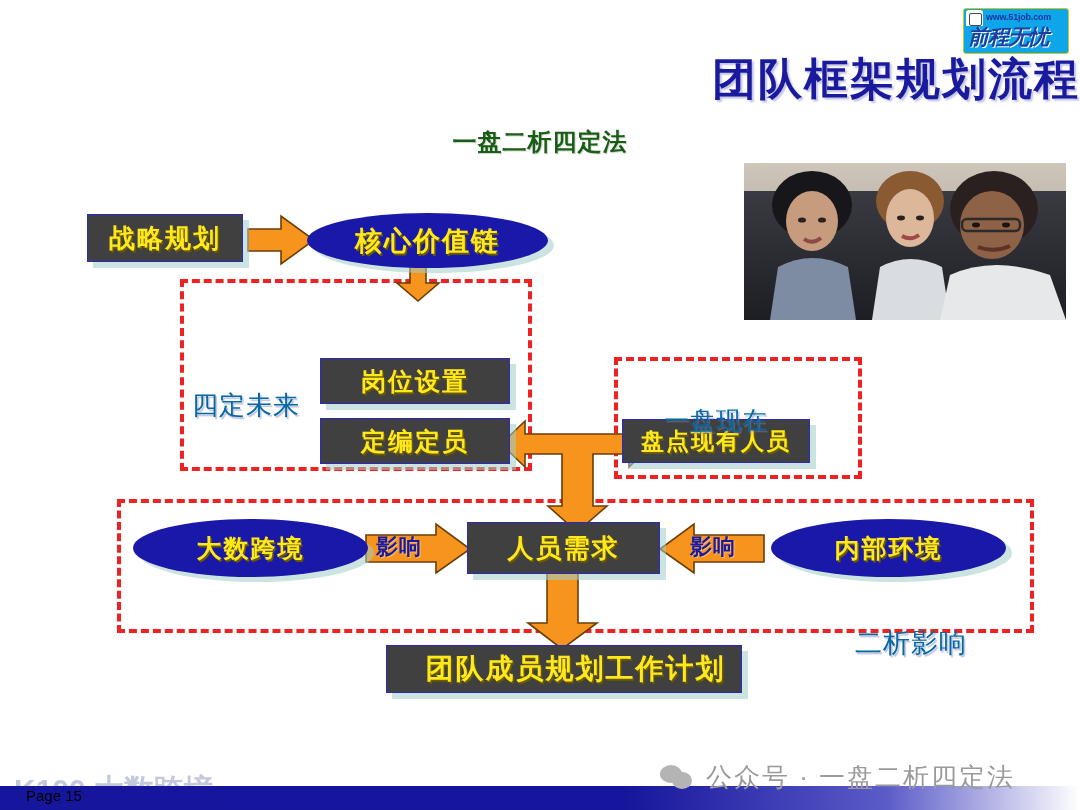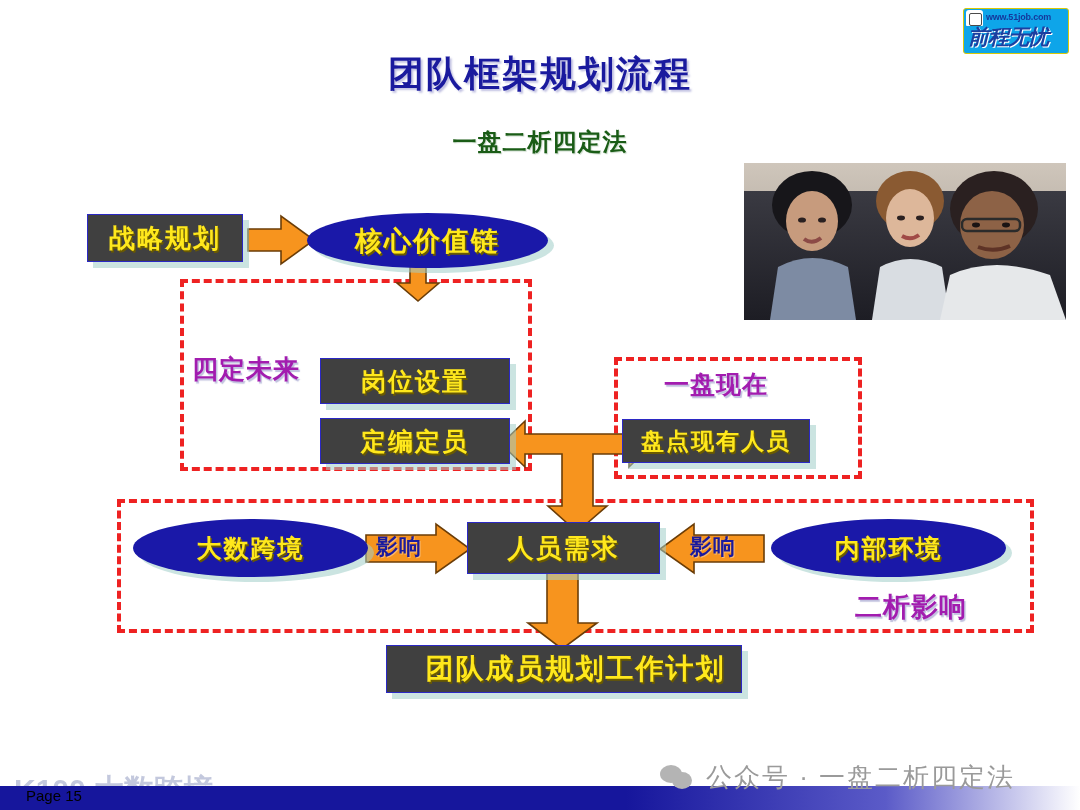--- a/index.html
+++ b/index.html
@@ -49,22 +49,22 @@
     content: "";
     position: absolute; left: 3px; top: 3px;
     width: 11px; height: 11px;
     border: 1.5px solid #4a4a4a;
     border-radius: 2px;
   }
 
   
   .title {
     position: absolute; left: 0; top: 50px; width: 1080px;
-    text-align: center;
-    font-size: 36px; font-weight: bold;
+    text-align: right;
+    font-size: 44px; font-weight: bold;
     color: #1a1a9e;
     letter-spacing: 2px;
     text-shadow: 2px 2px 2px rgba(120,120,190,0.45);
   }
   .subtitle {
     position: absolute; left: 0; top: 126px; width: 1080px;
     text-align: center;
     font-size: 24px; font-weight: bold;
     color: #1a5c16;
     letter-spacing: 1px;
@@ -122,25 +122,26 @@
     text-shadow: 1.5px 1.5px 0 #6a5a00;
     z-index: 5;
   }
   .ell-core  { left: 307px; top: 213px; width: 241px; height: 55px; font-size: 27px; }
   .ell-ext   { left: 133px; top: 519px; width: 235px; height: 58px; font-size: 25px; }
   .ell-int   { left: 771px; top: 519px; width: 235px; height: 58px; font-size: 25px; }
 
   
   .bluelabel {
     position: absolute;
-    color: #a21caf;
-    font-weight: bold;
+    color: #0369a1;
+    font-weight: normal;
     letter-spacing: 1px;
     text-shadow: 1.5px 1.5px 1px rgba(130,130,190,0.5);
     z-index: 6;
+    margin-top: 36px;
   }
   .lbl-four  { left: 192px; top: 352px; font-size: 26px; }
   .lbl-now   { left: 664px; top: 368px; font-size: 25px; }
   .lbl-two   { left: 855px; top: 589px; font-size: 27px; }
 
   
   svg.arrow { position: absolute; z-index: 4; overflow: visible; }
   .apoly { fill: #f7941e; stroke: #6b3d07; stroke-width: 1.6; }
 
   .ar-text {

